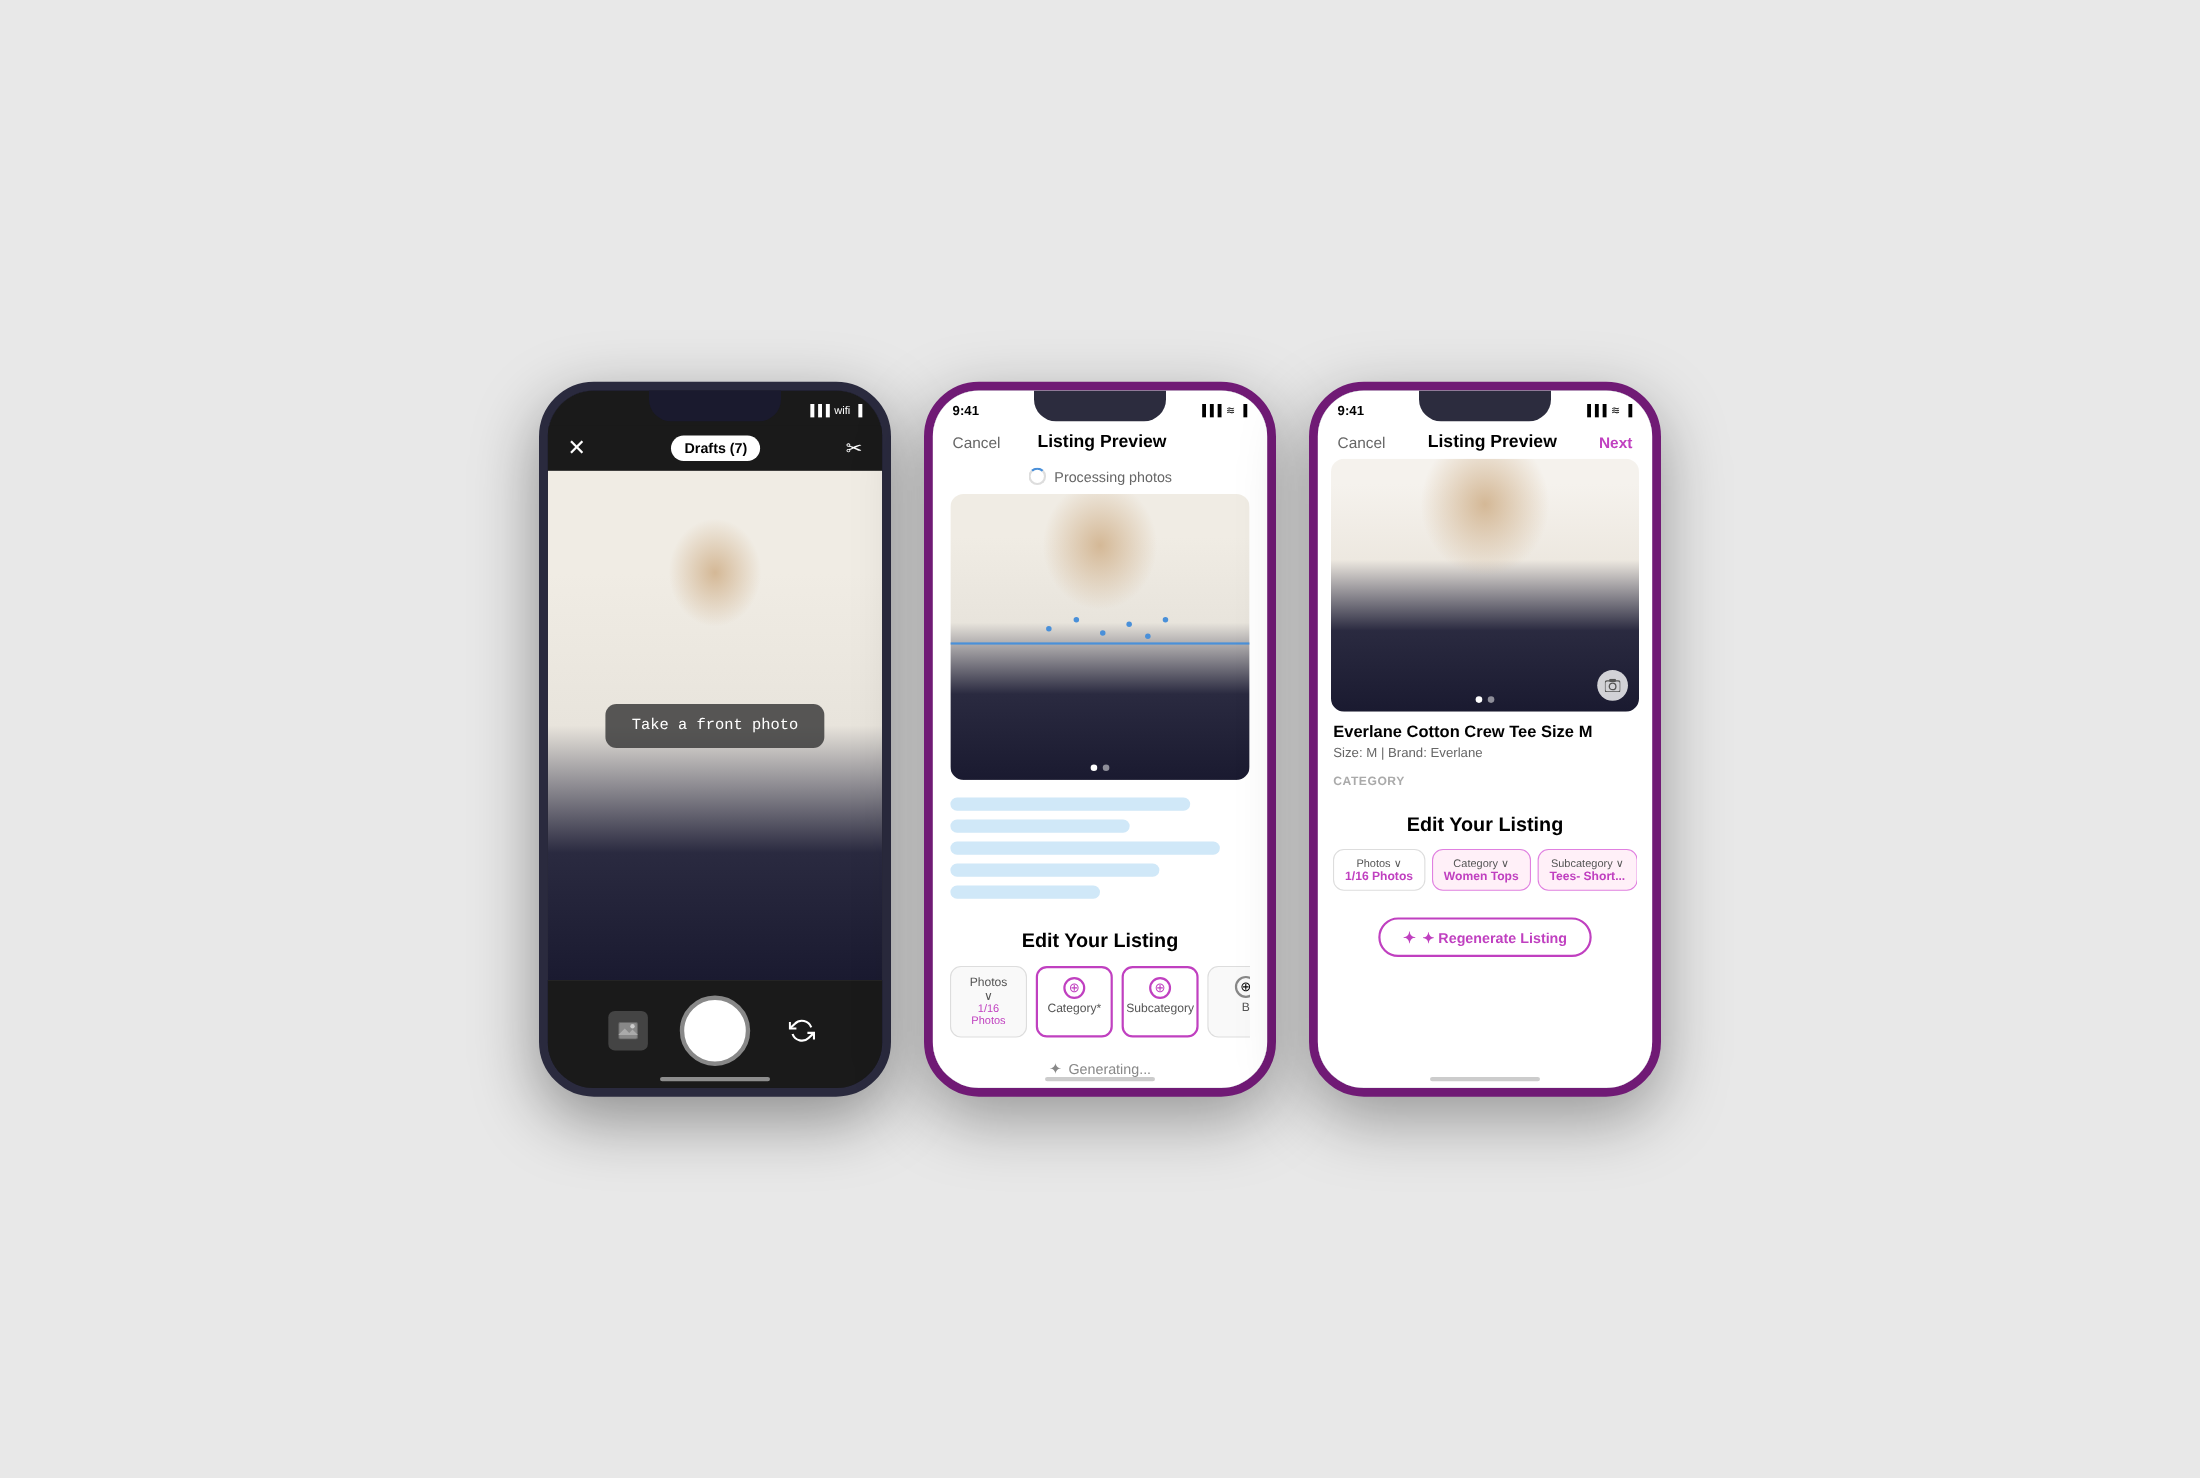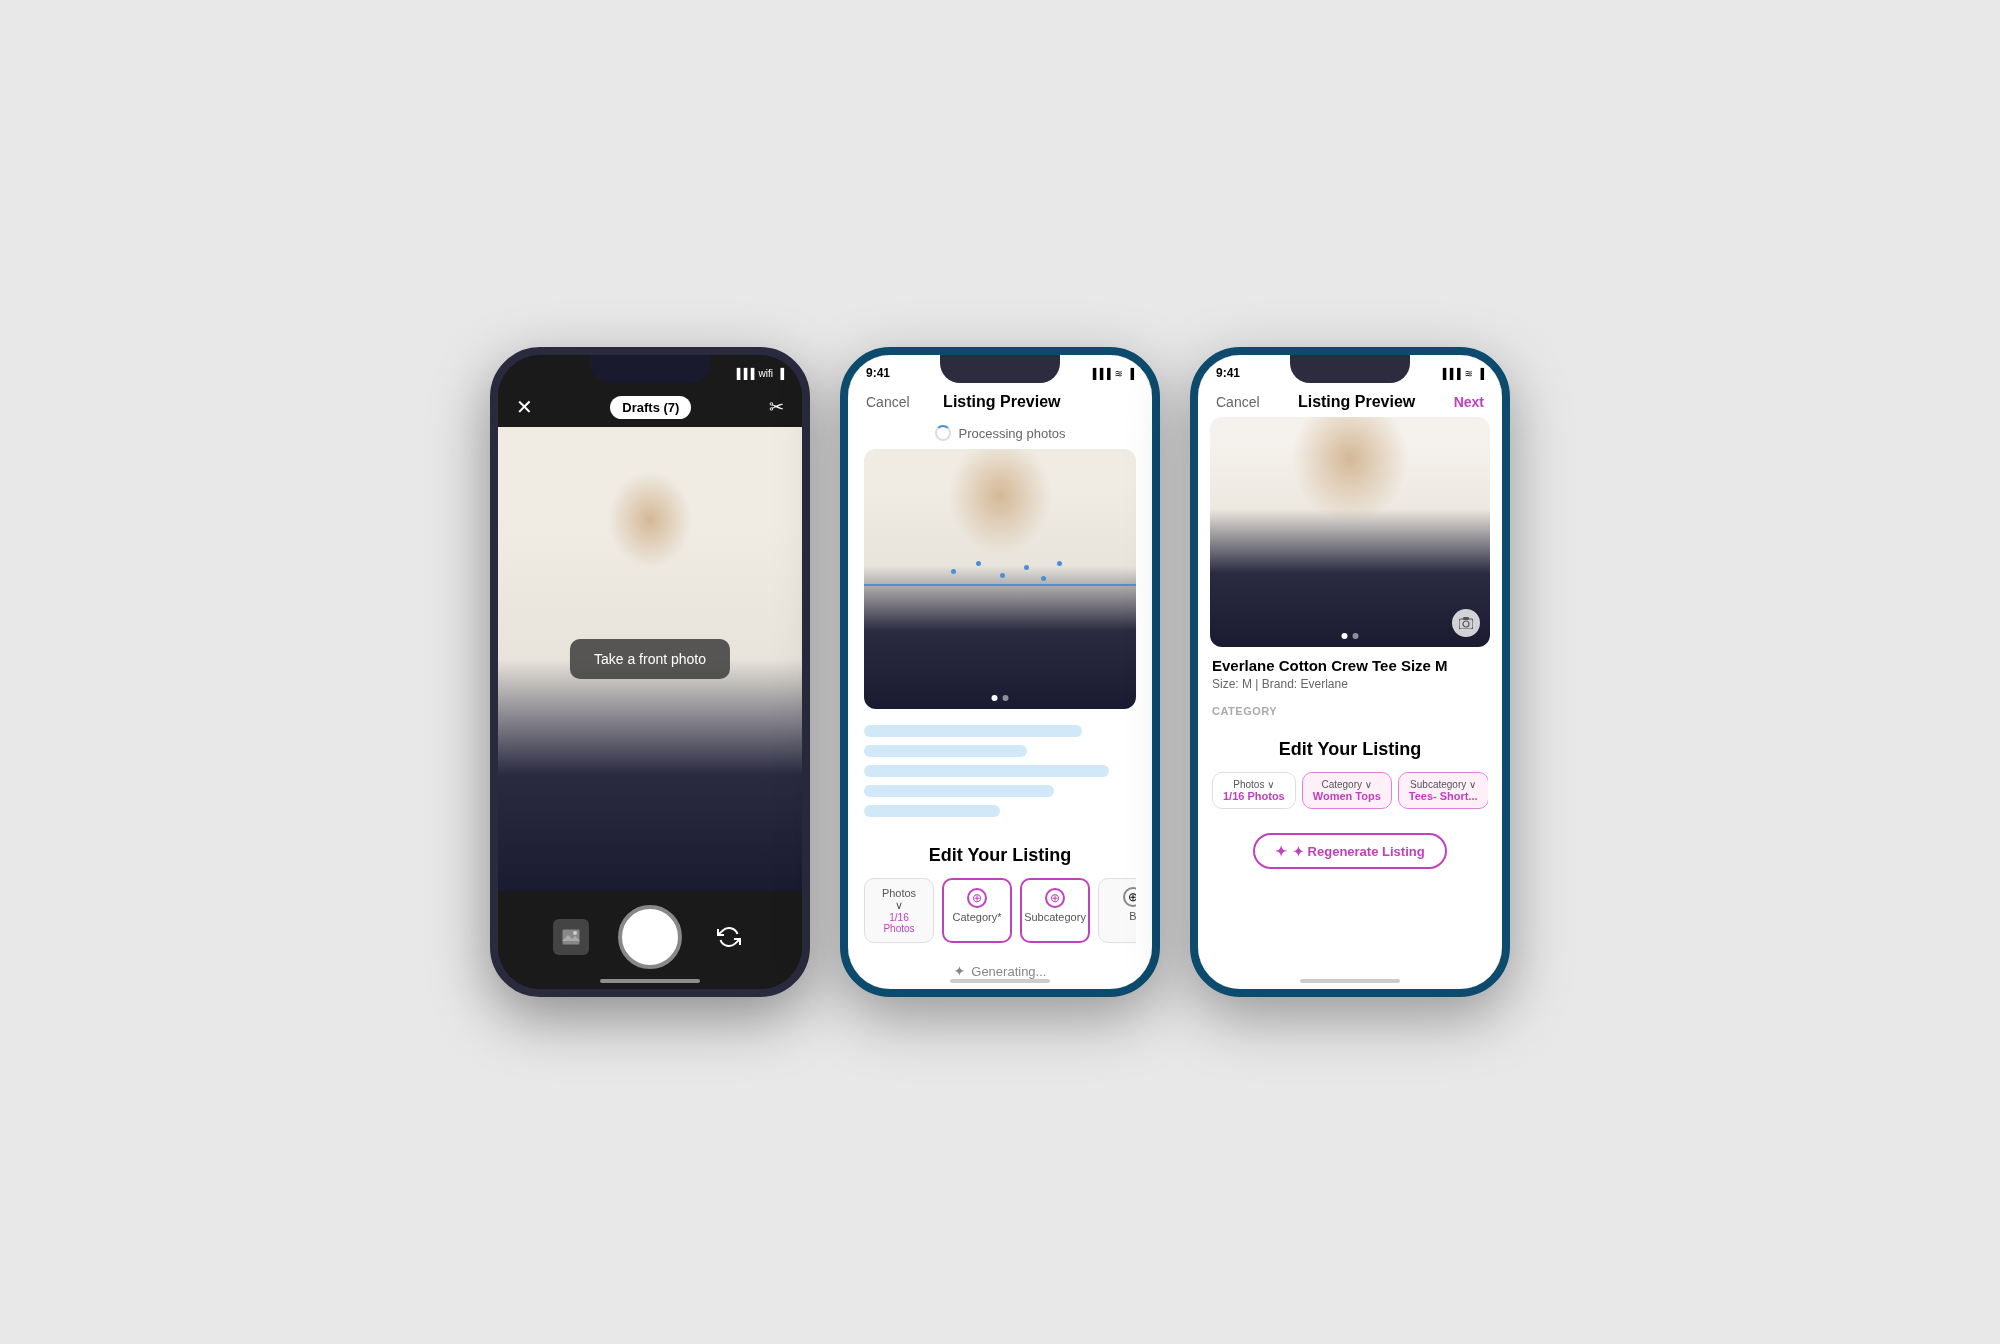--- a/index.html
+++ b/index.html
@@ -25,21 +25,21 @@
       height: 650px;
       background: #1a1a2e;
       border-radius: 50px;
       border: 8px solid #2a2a3e;
       position: relative;
       overflow: hidden;
       box-shadow: 0 20px 60px rgba(0,0,0,0.4), inset 0 0 0 2px #3a3a5e;
     }
     .phone.light {
       background: #f5f5f5;
-      border: 8px solid #0c4a6e;
+      border: 8px solid #701a75;
       box-shadow: 0 20px 60px rgba(0,0,0,0.35), inset 0 0 0 2px #3a3a5e;
     }
 
     
     .notch {
       position: absolute;
       top: 0;
       left: 50%;
       transform: translateX(-50%);
       width: 120px;
@@ -117,20 +117,21 @@
       flex: 1;
       position: relative;
       background: #888;
       overflow: hidden;
     }
     .camera-photo {
       width: 100%;
       height: 100%;
       background: linear-gradient(135deg, #d4c5b0 0%, #c8b89a 30%, #e8e0d0 60%, #b0a090 100%);
       position: relative;
+      font-family: Liberation Mono, monospace;
     }
     
     .person-silhouette {
       position: absolute;
       top: 0; left: 0; right: 0; bottom: 0;
       background: 
         radial-gradient(ellipse 60px 70px at 50% 20%, #d4b896 0%, transparent 70%),
         linear-gradient(180deg, #f0ece4 20%, #e8e4dc 50%, #2a2a40 75%, #1a1a30 100%);
     }
     .front-photo-label {

